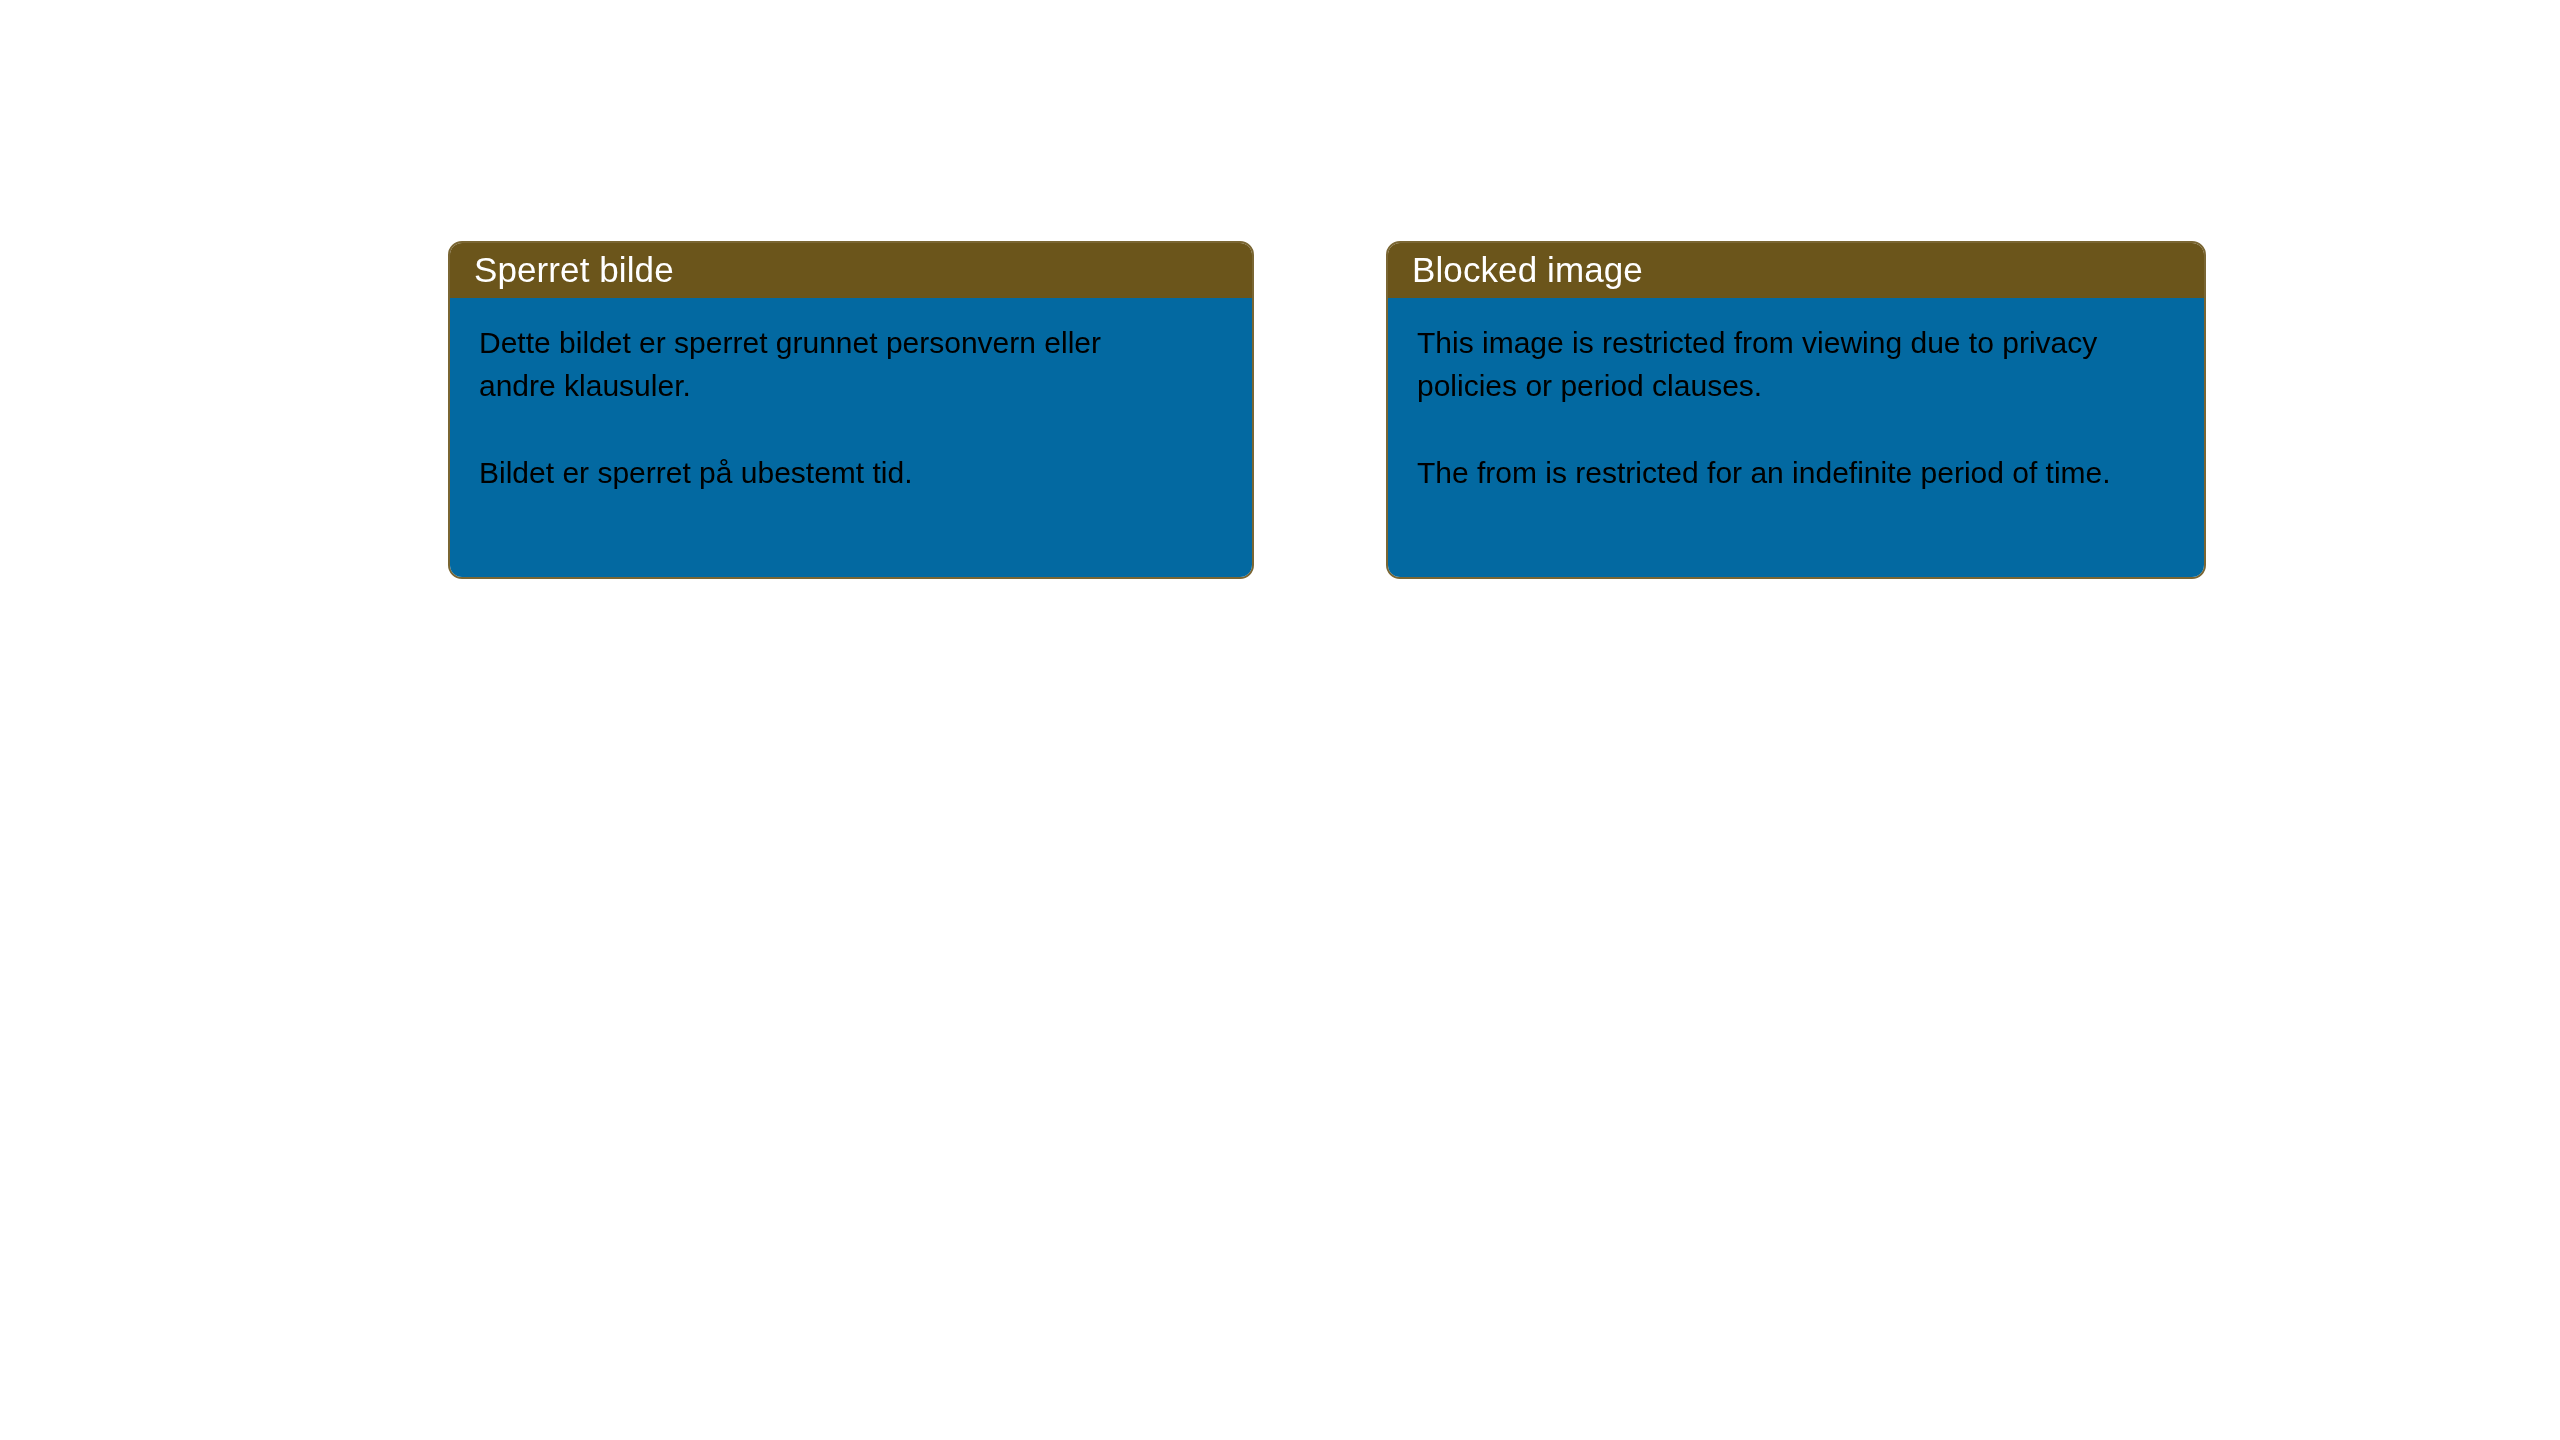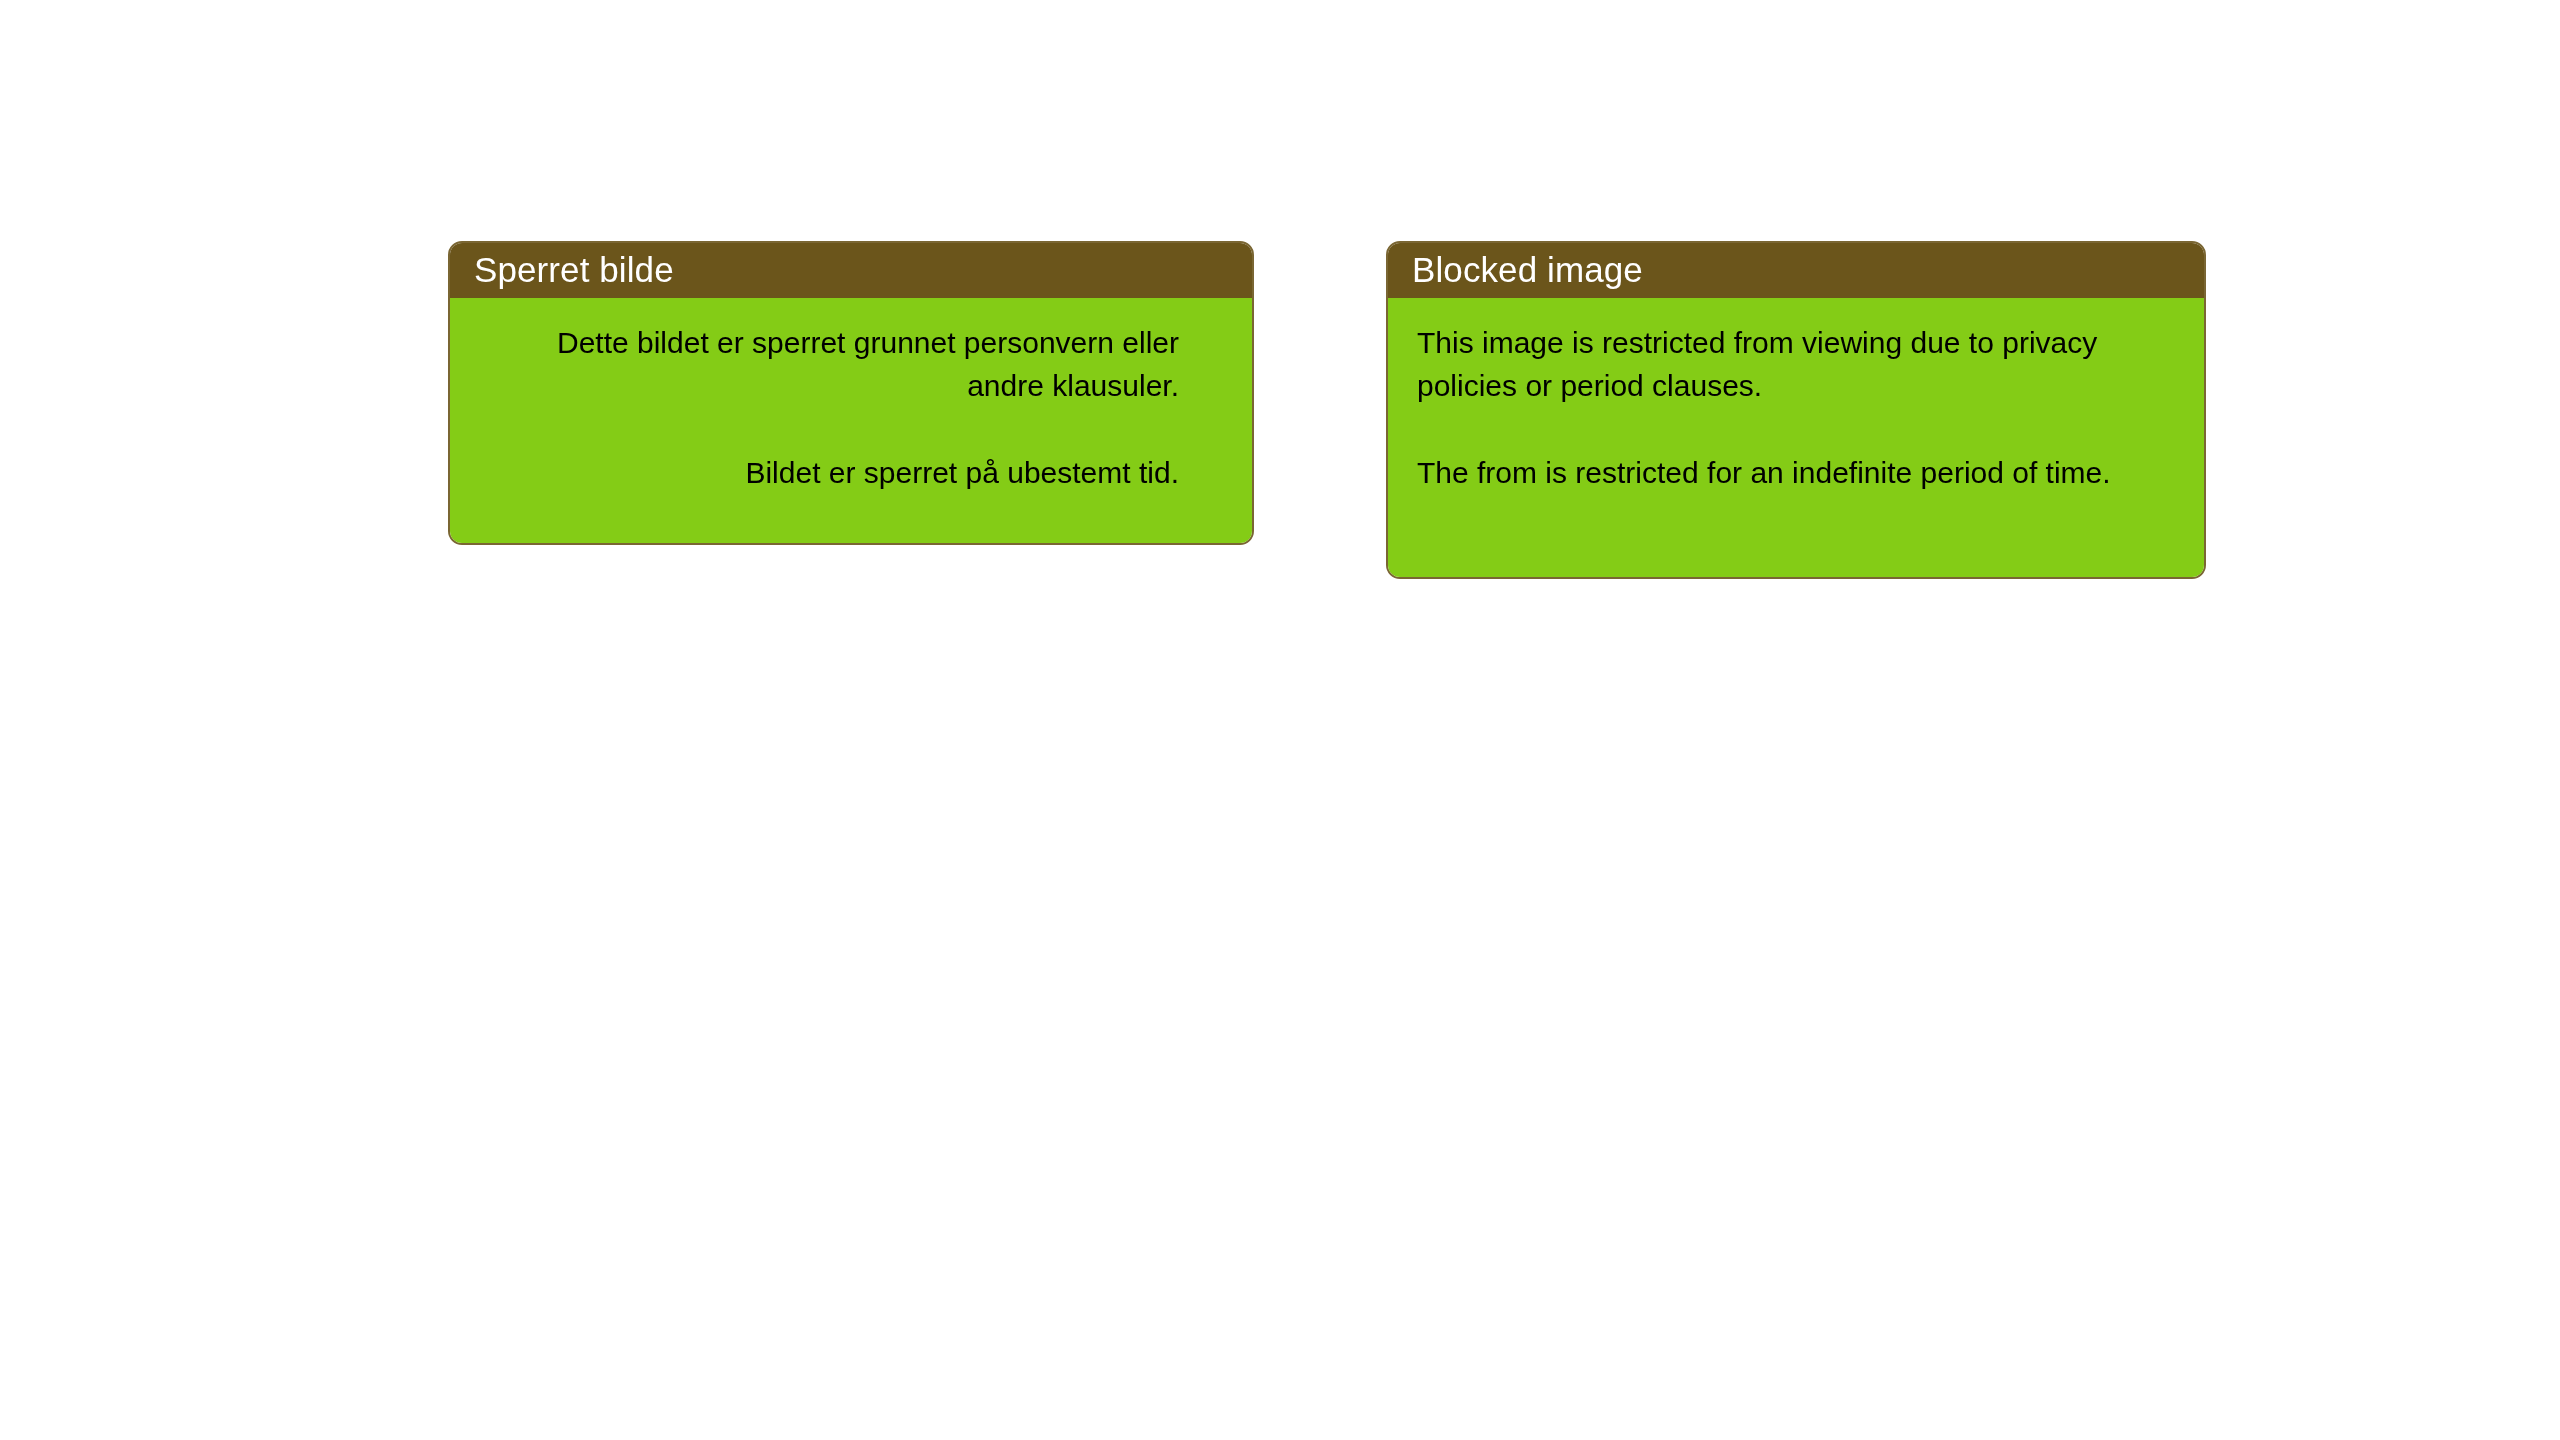--- a/index.html
+++ b/index.html
@@ -31,22 +31,21 @@
     border-radius: 14px;
     overflow: hidden;
     display: flex;
     flex-direction: column;
   }
 
   .notice-card.card-left {
     left: 448px;
     top: 241px;
     width: 806px;
-    height: 304px;
-    text-align: right;
+    height: 338px;
   }
 
   .notice-card.card-right {
     left: 1386px;
     top: 241px;
     width: 820px;
     height: 338px;
   }
 
   .notice-header {
@@ -66,21 +65,21 @@
     color: #ffffff;
     font-size: 35px;
     font-weight: normal;
     line-height: 1;
     letter-spacing: 0.1px;
     white-space: nowrap;
   }
 
   .notice-body {
     flex: 1 1 auto;
-    background: #84cc16;
+    background: #0369a1;
     padding: 23px 20px 0 29px;
     box-sizing: border-box;
   }
 
   .notice-paragraph {
     color: #000000;
     font-size: 30px;
     line-height: 43px;
     margin: 0;
     max-width: 100%;

